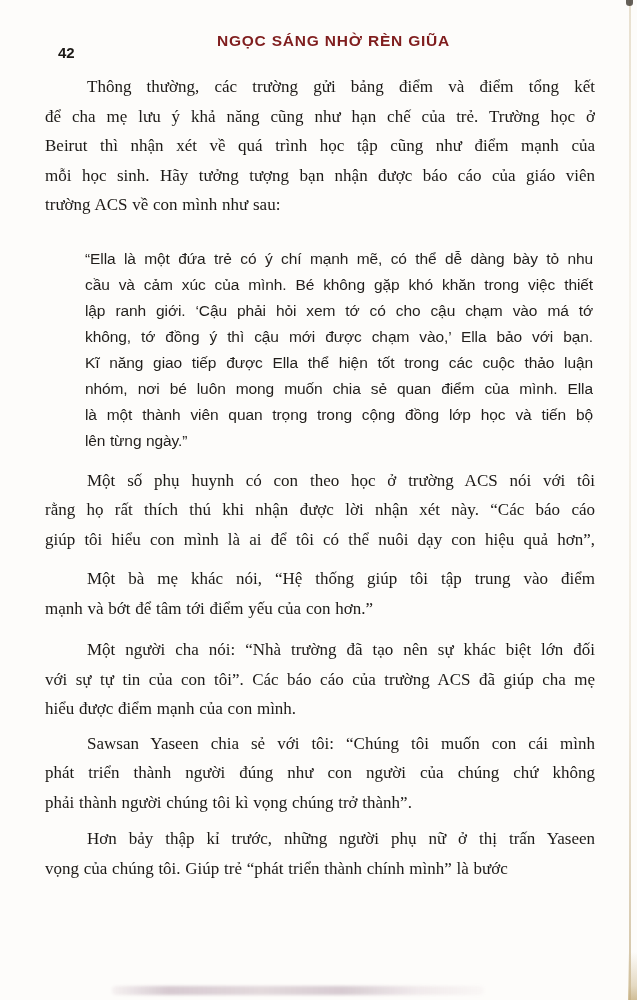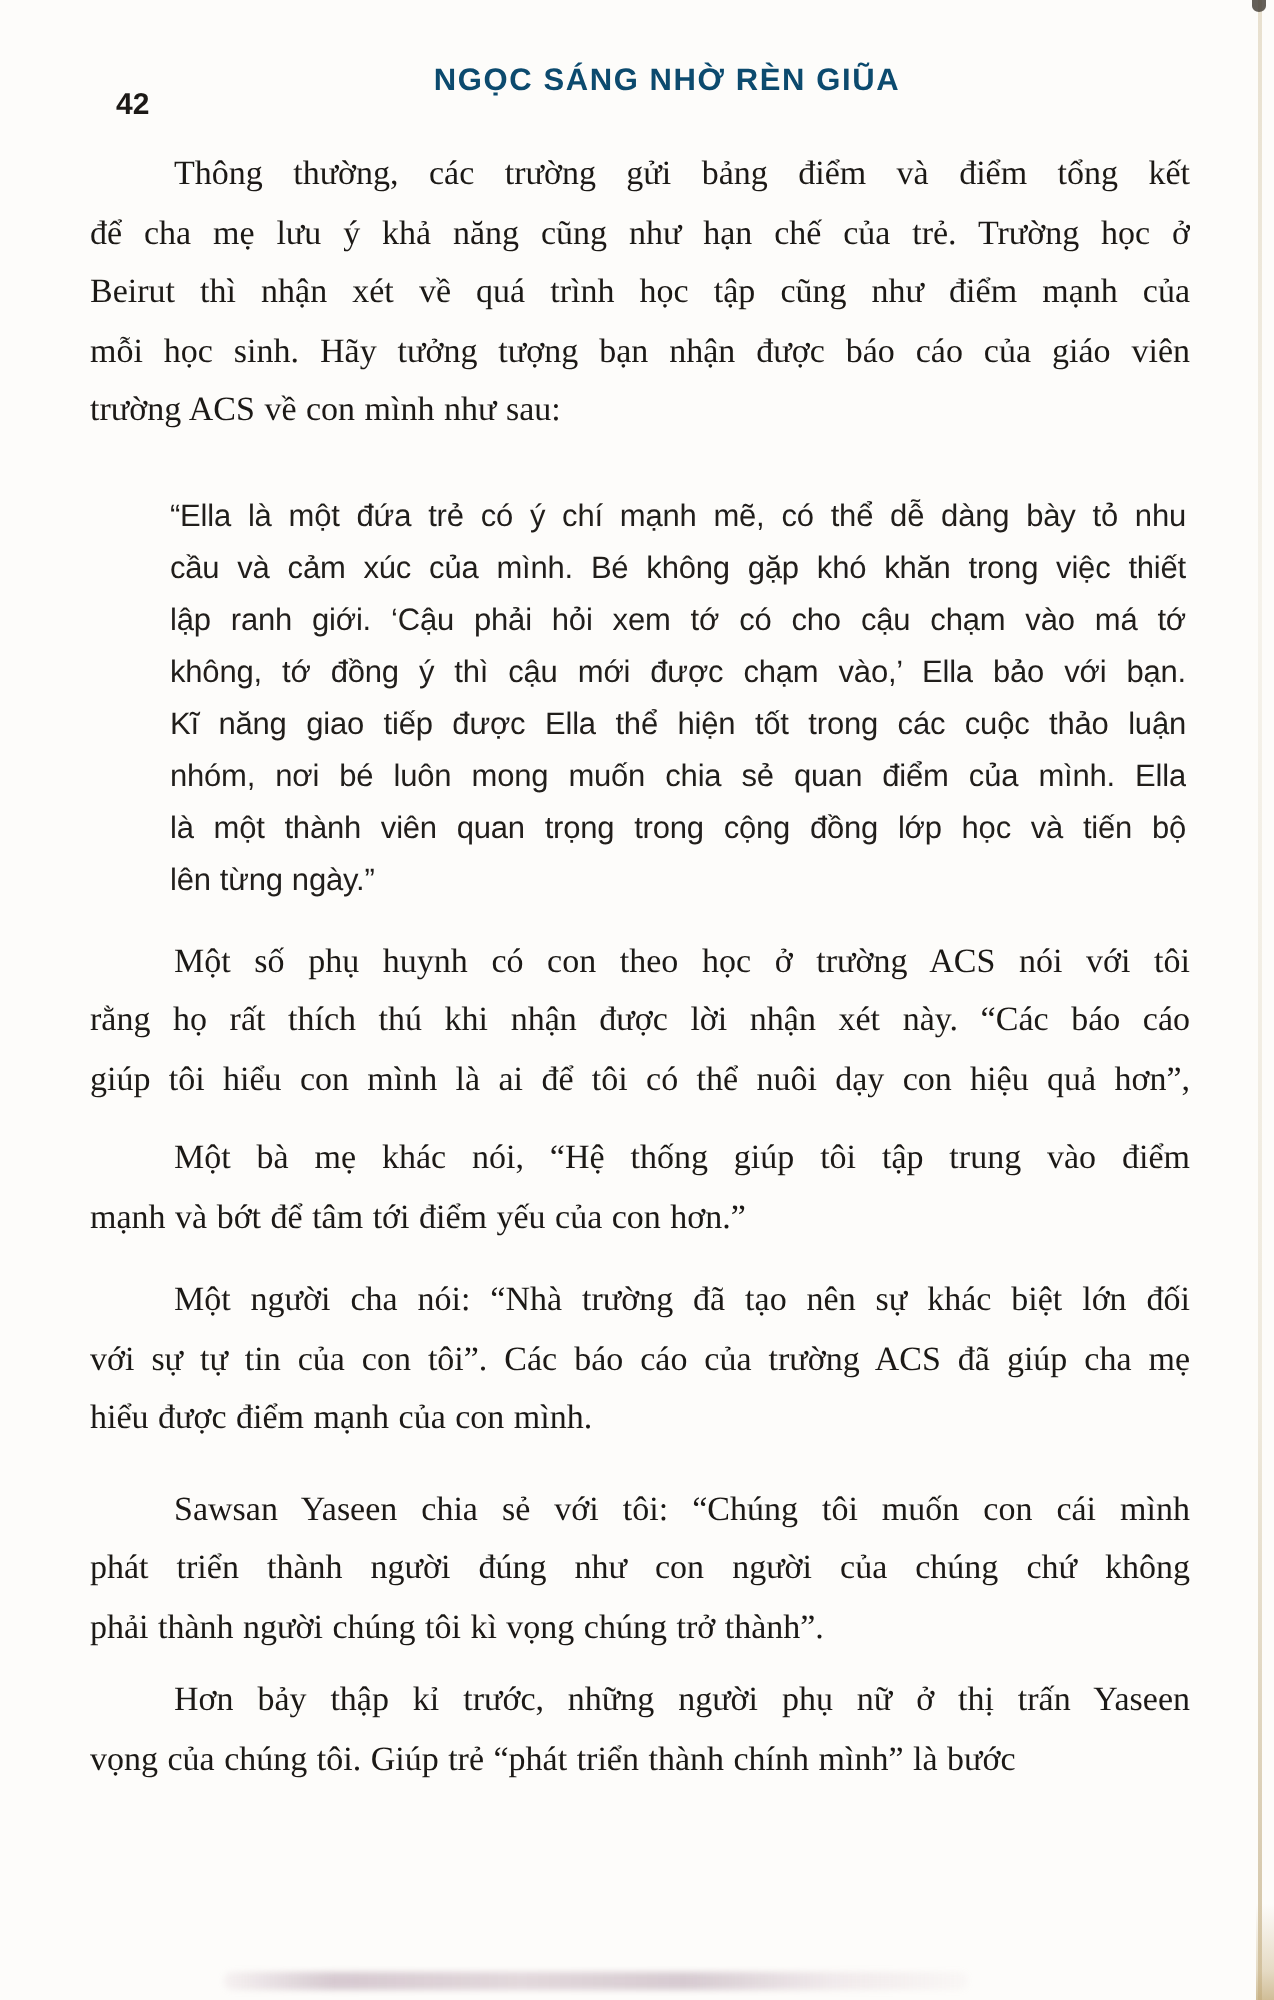--- a/index.html
+++ b/index.html
@@ -20,21 +20,21 @@
   }
   .page-number{
     position:absolute;left:58px;top:12px;
     font-family:"Liberation Sans", sans-serif;
     font-weight:bold;font-size:15px;color:#1c1916;
   }
   .running-title{
     text-align:center;
     font-family:"Liberation Sans", sans-serif;
     font-weight:bold;font-size:15.5px;letter-spacing:0.8px;
-    color:#0c4a6e;
+    color:#7f1d1d;
     padding-left:30px;
   }
   
   .content{
     position:absolute;top:72px;left:45px;width:550px;
     color:#1c1916;
   }
   .para{margin:0;}
   .line{
     font-size:17px;line-height:29.5px;max-height:29.5px;overflow:hidden;
@@ -49,21 +49,21 @@
     font-family:"Liberation Sans", sans-serif;
   }
   .quote .line{
     font-size:15.5px;line-height:26px;max-height:26px;
     letter-spacing:-0.1px;word-spacing:0.3px;
     color:#211e1b;
   }
   .p2{margin-top:12px;}
   .p3{margin-top:10px;}
   .p4{margin-top:12px;}
-  .p5{margin-top:16px;}
+  .p5{margin-top:5px;}
   .p6{margin-top:7px;}
   
   .edge-line{
     position:absolute;top:0;right:6px;width:2px;height:1000px;
     background:linear-gradient(180deg,
       rgba(214,200,170,0.55) 0%,
       rgba(222,212,190,0.25) 30%,
       rgba(214,200,170,0.35) 70%,
       rgba(196,176,136,0.75) 100%);
   }

